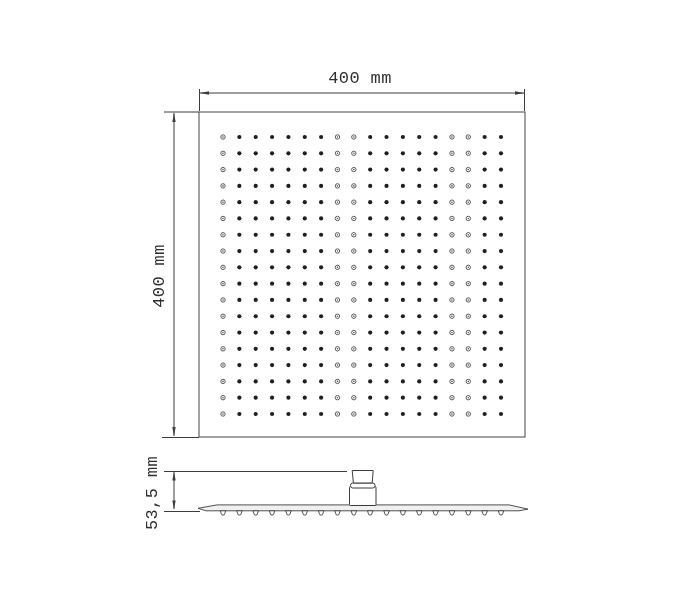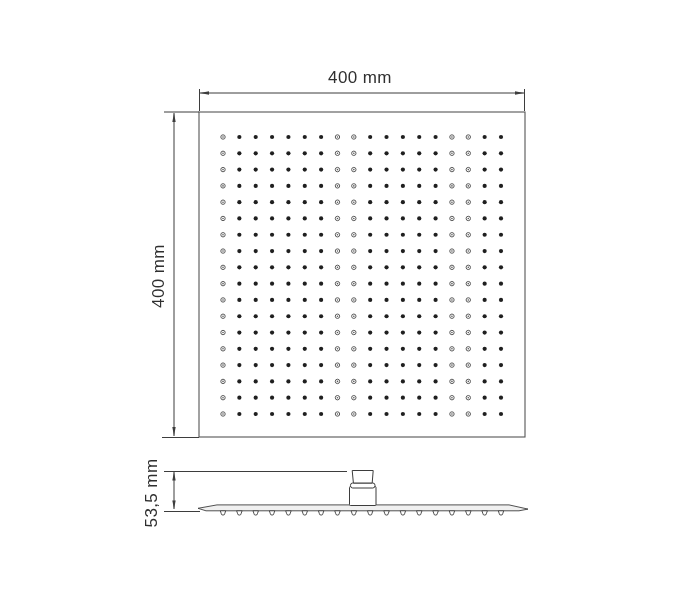--- a/index.html
+++ b/index.html
@@ -6,21 +6,21 @@
     margin: 0;
     padding: 0;
     background: #ffffff;
   }
   #canvas {
     position: relative;
     width: 573px;
     height: 600px;
     background: var(--background, #ffffff);
     overflow: hidden;
-    font-family: Liberation Sans, sans-serif;
+    font-family: Liberation Mono, monospace;
   }
   svg { position: absolute; left: 0; top: 0; }
 
   .outline {
     fill: #ffffff;
     stroke: #555555;
     stroke-width: 1.1;
   }
   .dim line {
     stroke: var(--line, #3d3d3d);

